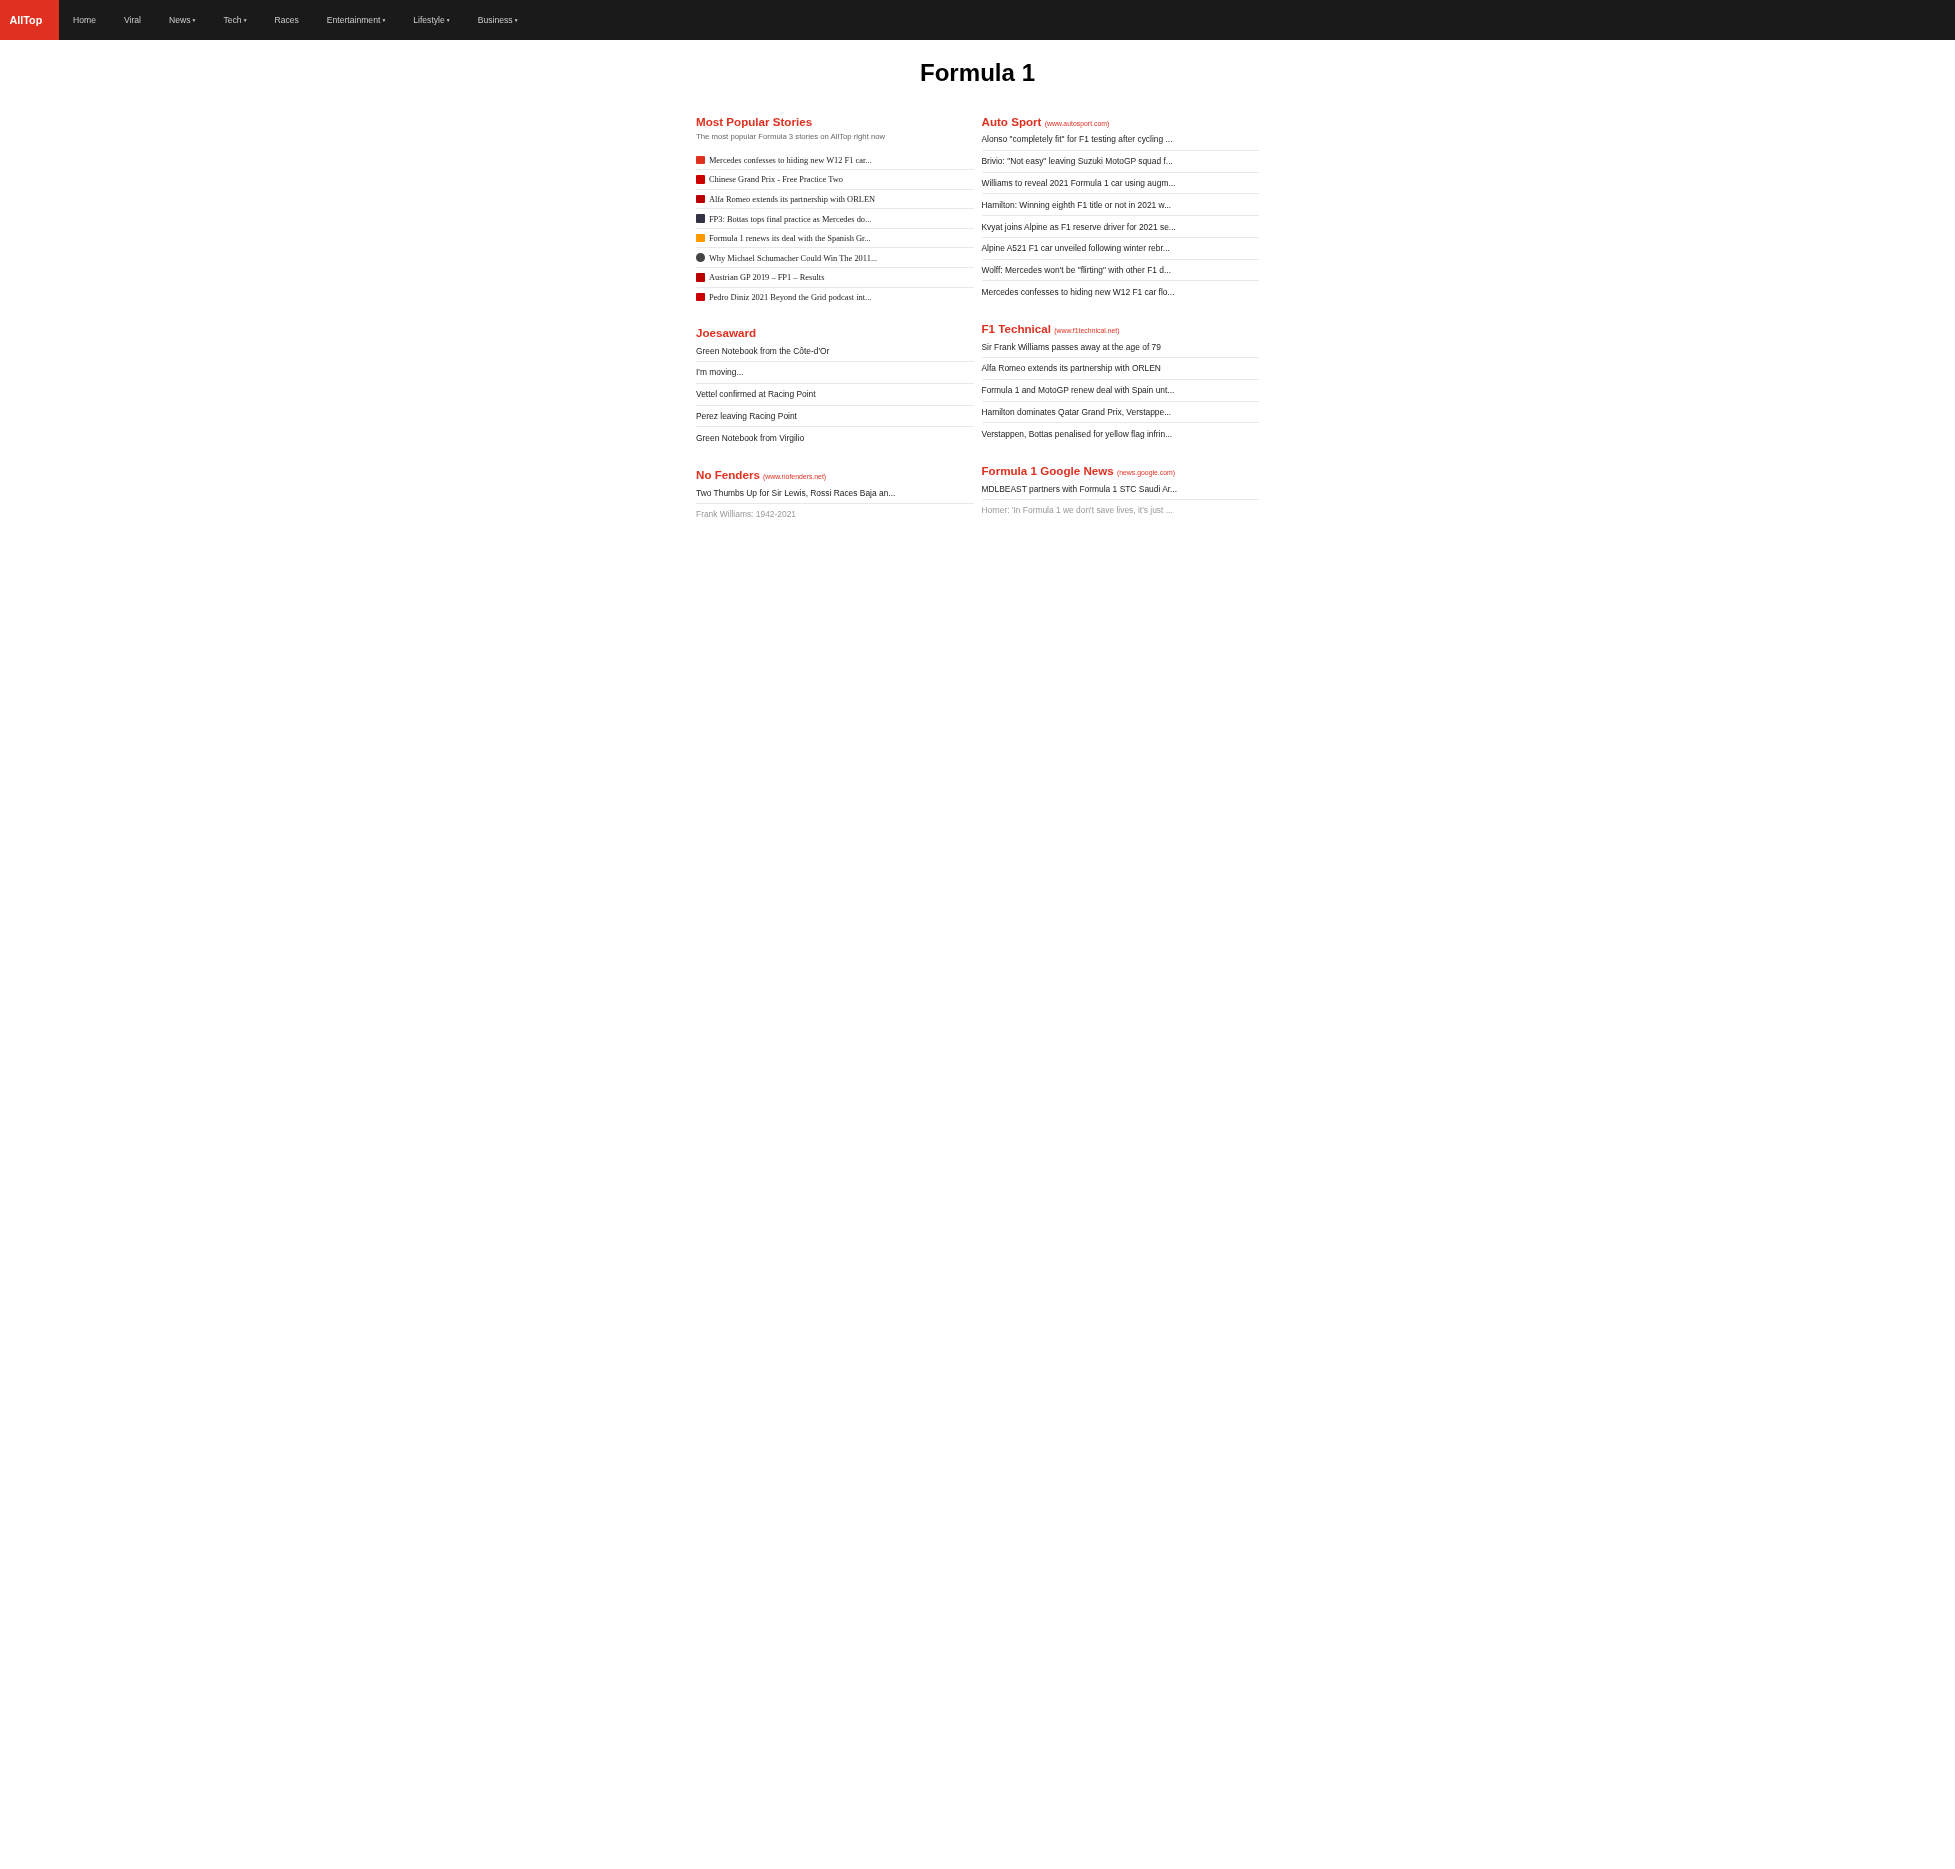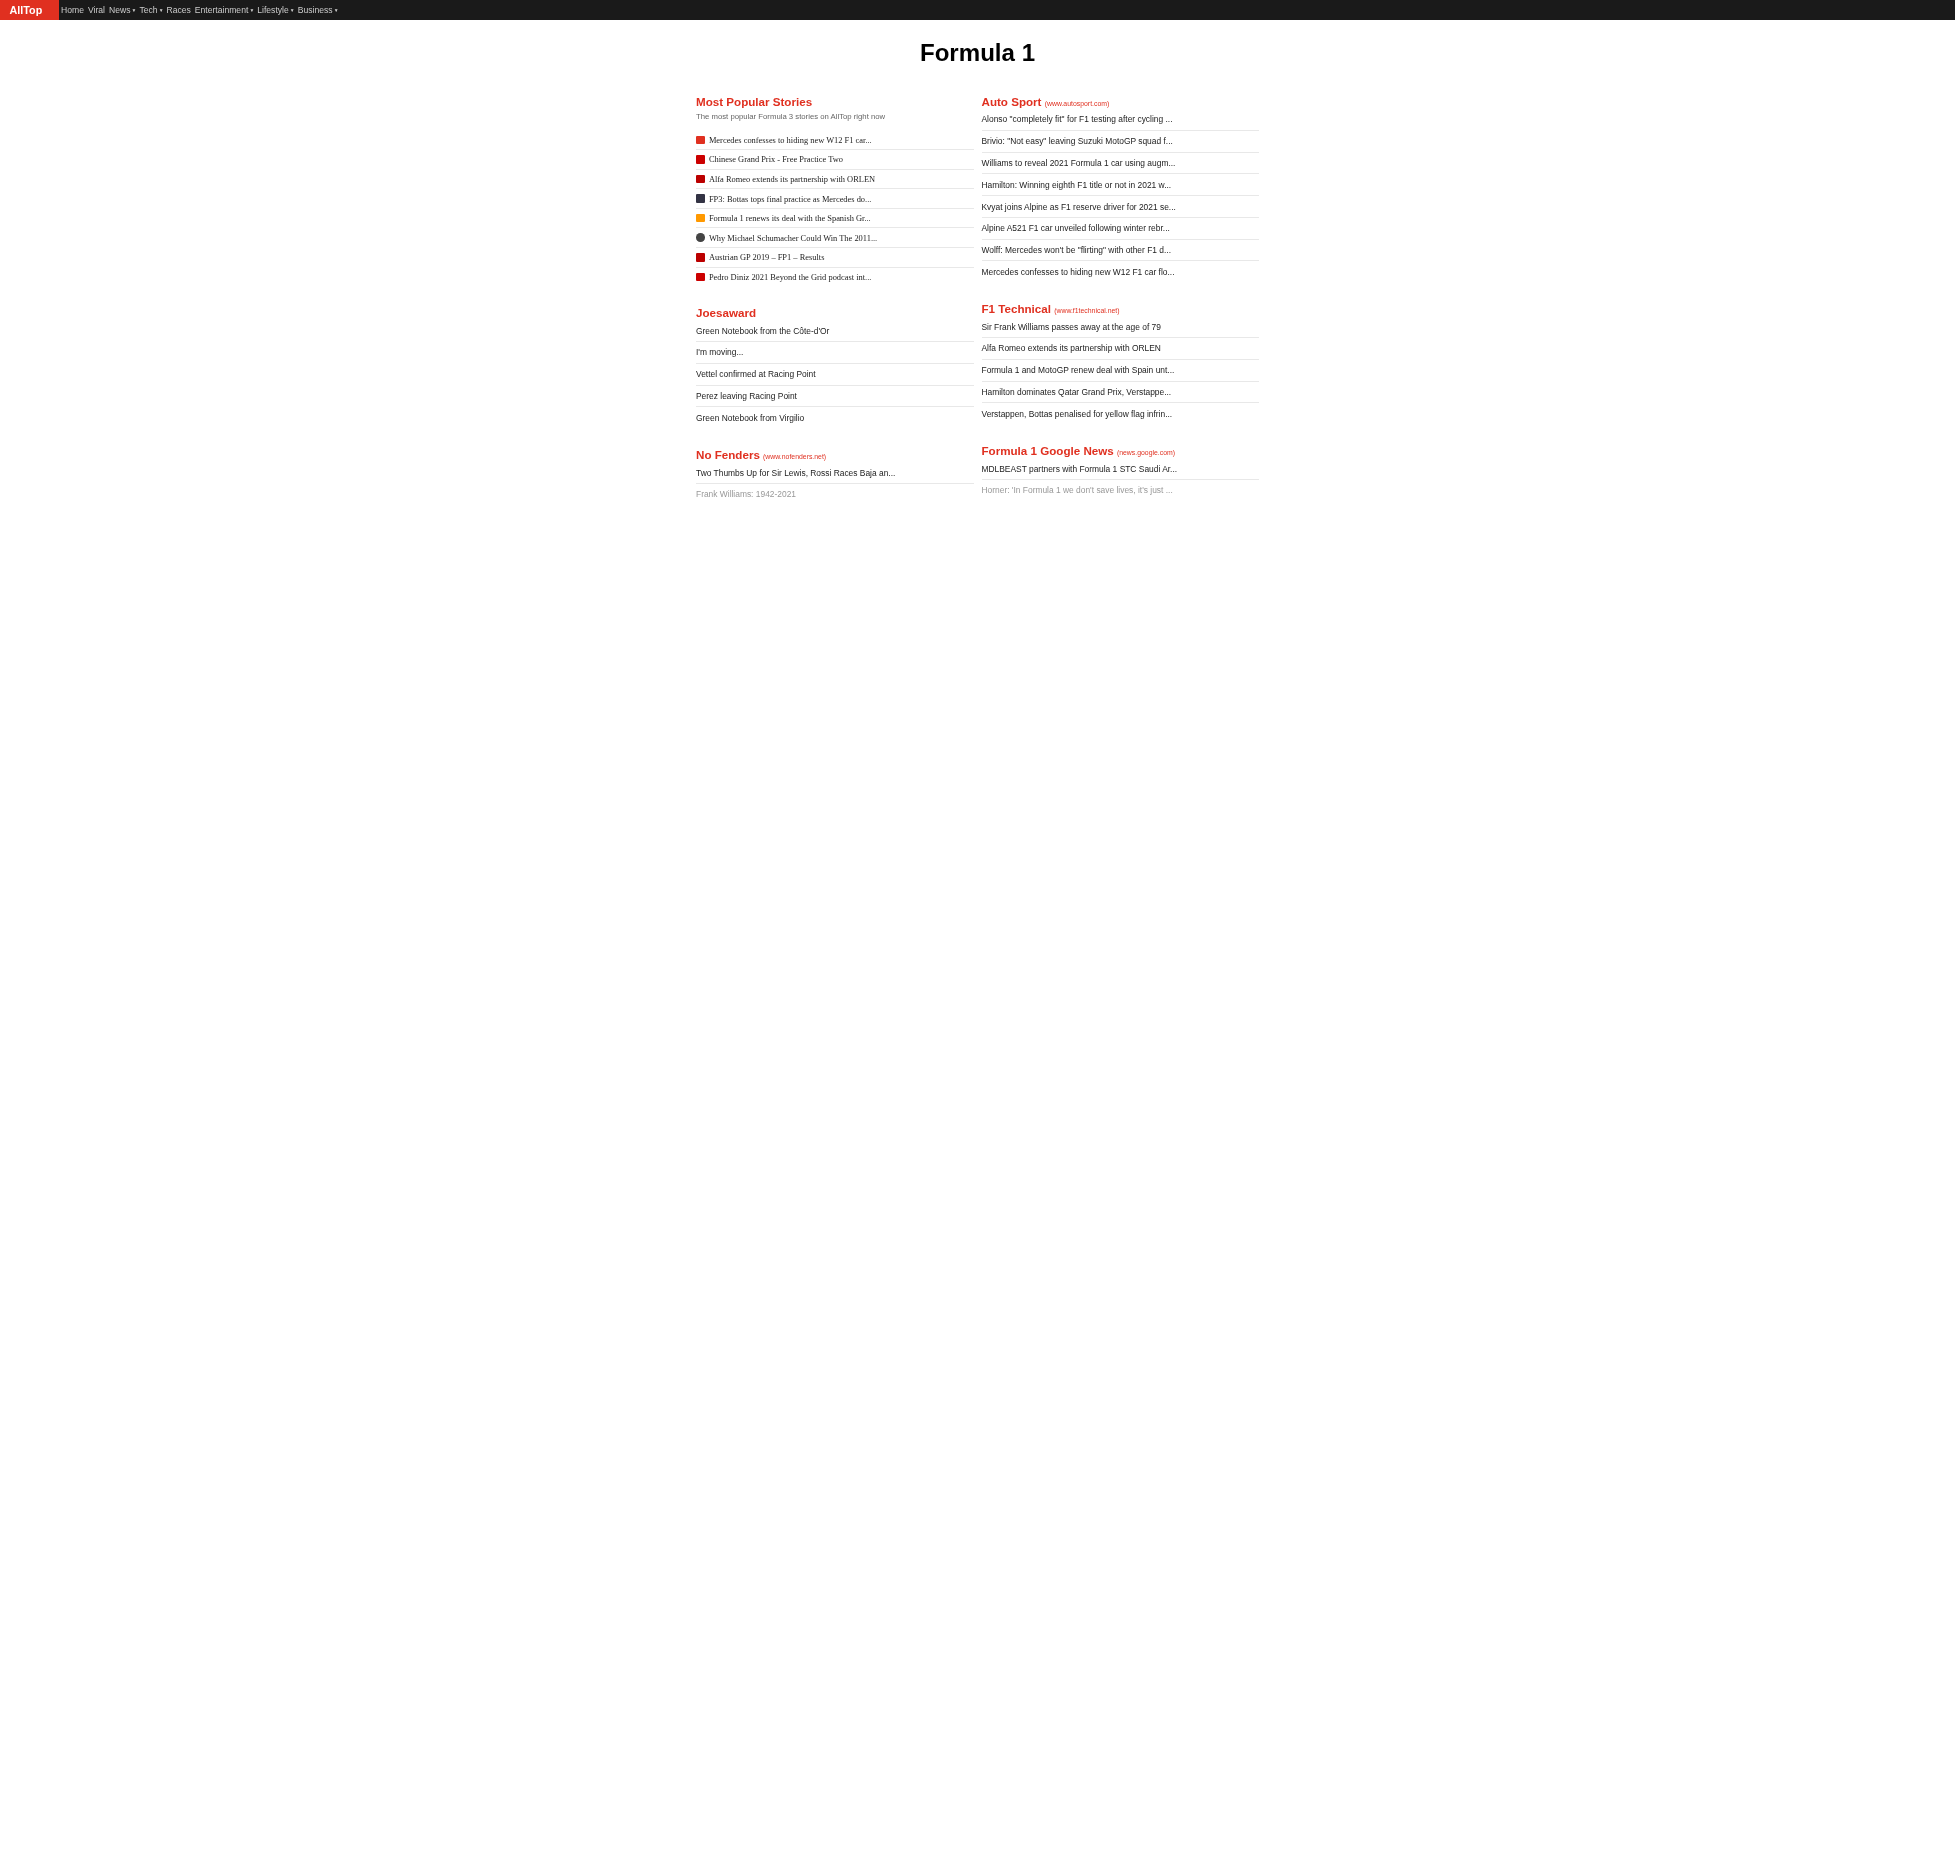--- a/index.html
+++ b/index.html
@@ -3,21 +3,21 @@
   <meta charset="utf-8">
   <style>
     * { margin: 0; padding: 0; box-sizing: border-box; }
     body { font-family: Arial, sans-serif; background: #fff; color: #222; }
 
     
     nav {
       display: flex;
       align-items: flex-start;
       background: #1a1a1a;
-      height: 20px;
+      height: 40px;
       padding: 0;
     }
     .nav-brand {
       background: #e03020;
       color: #fff;
       font-size: 1.25rem;
       font-weight: bold;
       padding: 0 9.6px;
       height: 100%;
       display: flex;
@@ -31,21 +31,21 @@
       height: 100%;
     }
     .nav-items li {
       height: 100%;
       display: flex;
       align-items: center;
     }
     .nav-items li a {
       color: #ccc;
       text-decoration: none;
-      padding: 0 2px;
+      padding: 0 14px;
       font-size: 1rem;
       display: flex;
       align-items: center;
       gap: 2.1px;
       height: 100%;
       white-space: nowrap;
     }
     .nav-items li a .caret { font-size: 0.65rem; }
 
     

